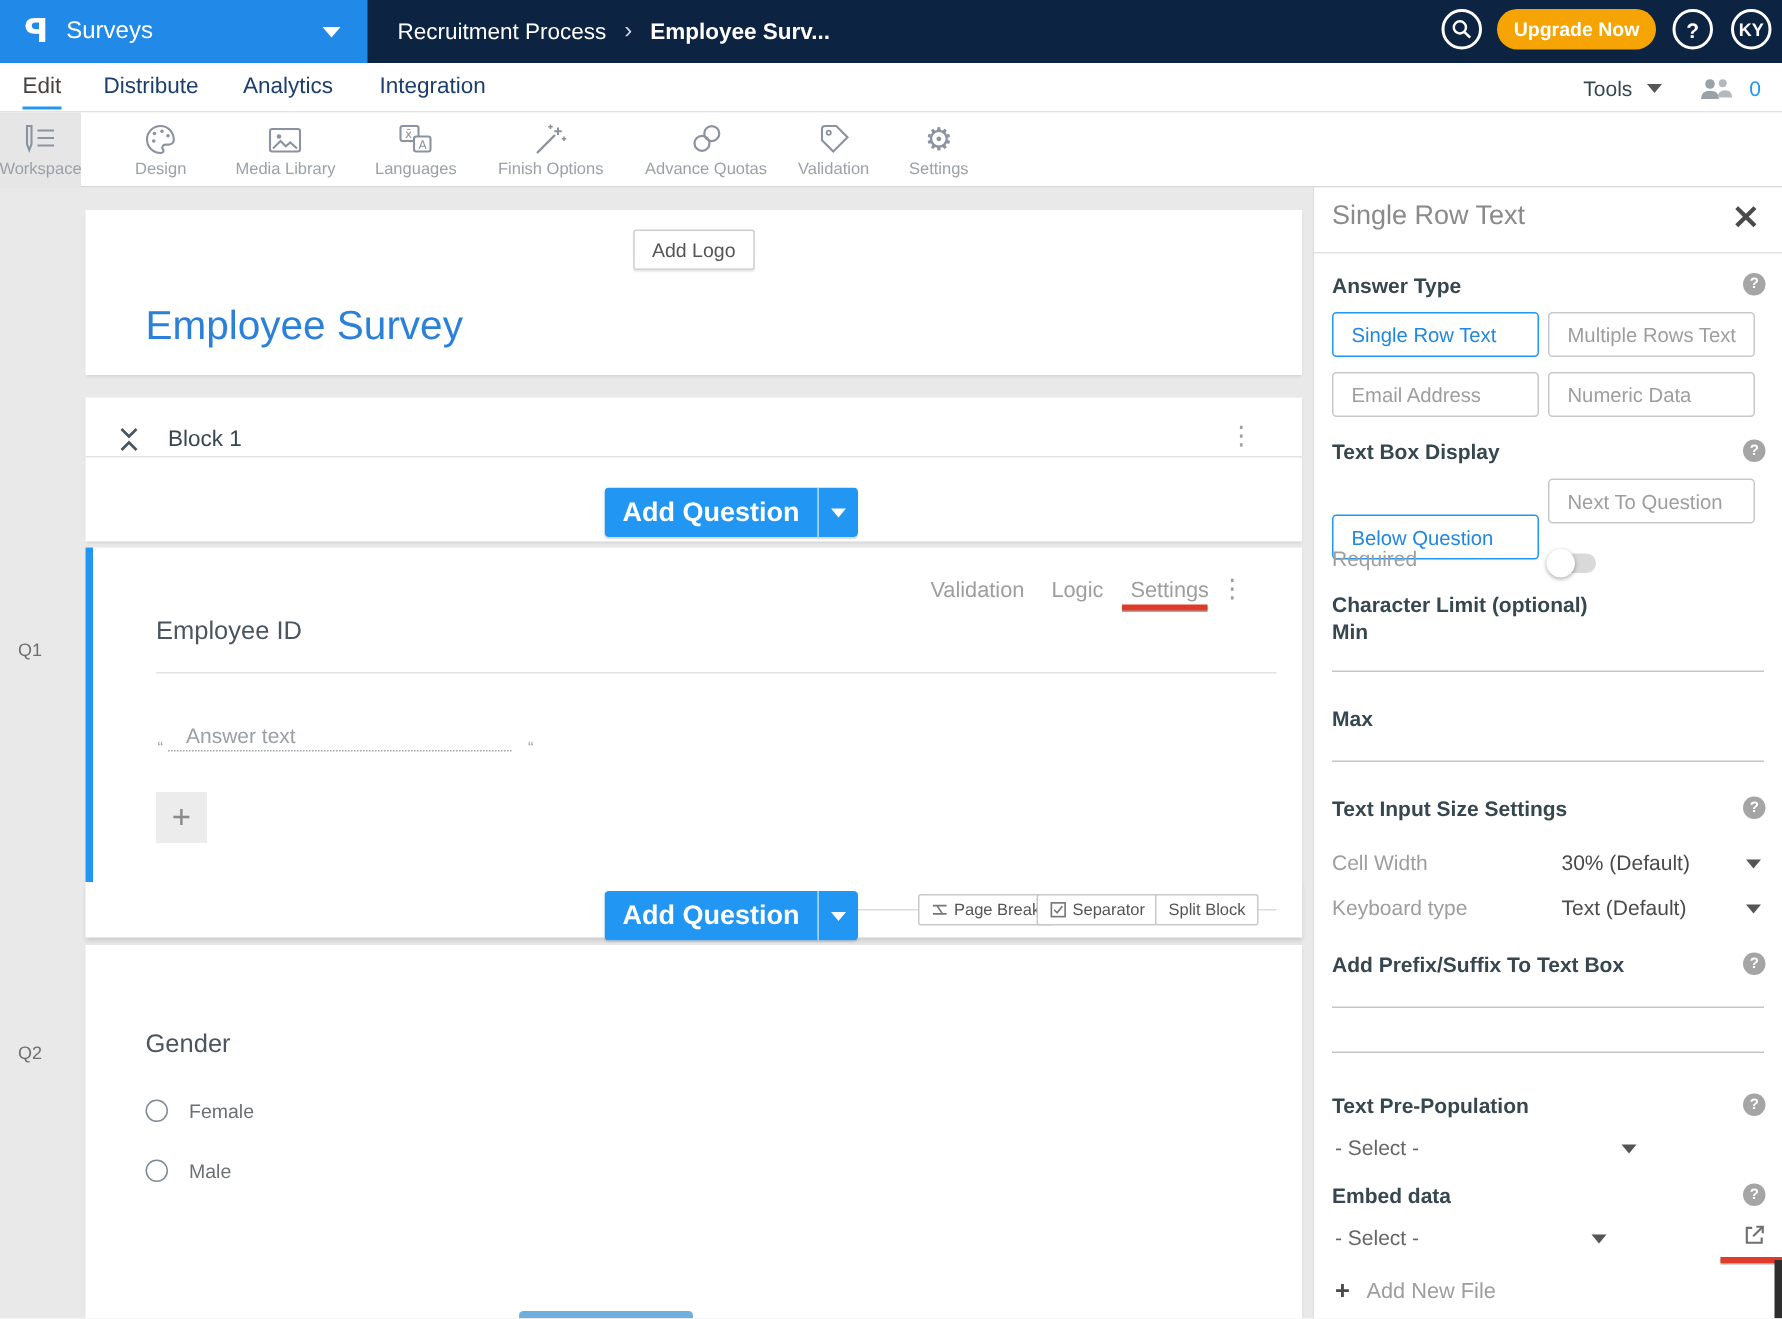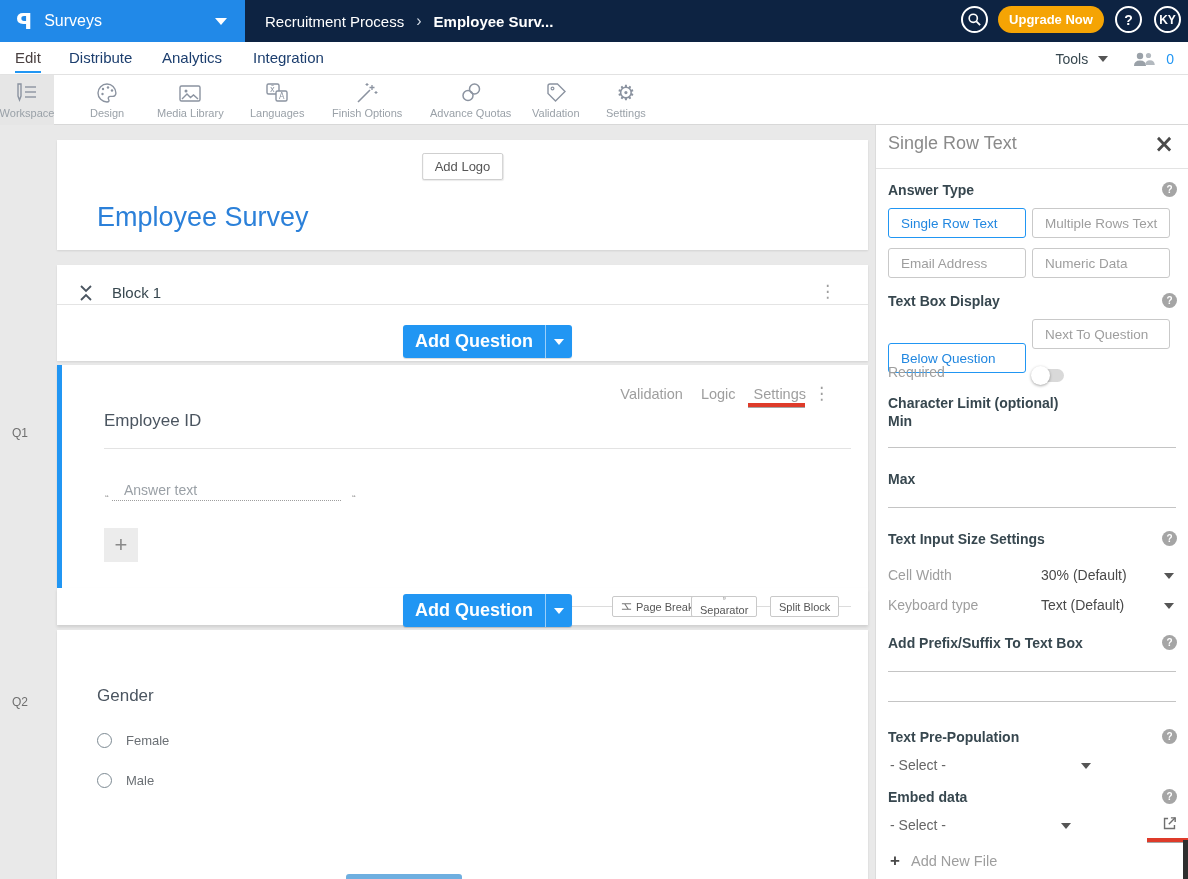--- a/index.html
+++ b/index.html
@@ -264,21 +264,21 @@
         <span class="drop">
             <i></i>
           </span>
       </div>
       <button class="ins-btn" style="left:555px;top:8px;">
         <svg width="11" height="11" viewBox="0 0 12 12">
             <path d="M1 3 h10 M1 9 h10 M4 3 l4 6" stroke="#777" stroke-width="1.2" fill="none"></path>
           </svg>
         <span>Page Break</span>
       </button>
-      <button class="ins-btn" style="left:634px;top:8px;flex-direction:column;">
+      <button class="ins-btn" style="left:634px;top:8px;">
         <svg width="11" height="11" viewBox="0 0 12 12">
             <rect x="1" y="1" width="10" height="10" fill="none" stroke="#777" stroke-width="1.2"></rect>
             <path d="M3 6 l2.2 2.2 L9 3.5" fill="none" stroke="#777" stroke-width="1.2"></path>
           </svg>
         <span>Separator</span>
       </button>
       <button class="ins-btn" style="left:713px;top:8px;">
         <span>Split Block</span>
       </button>
     </div>

